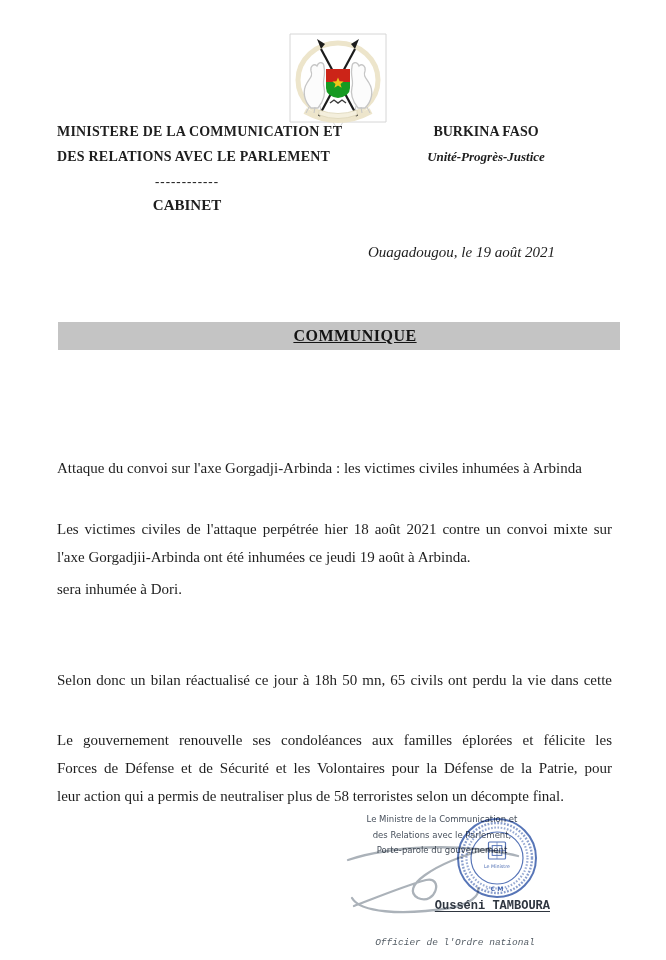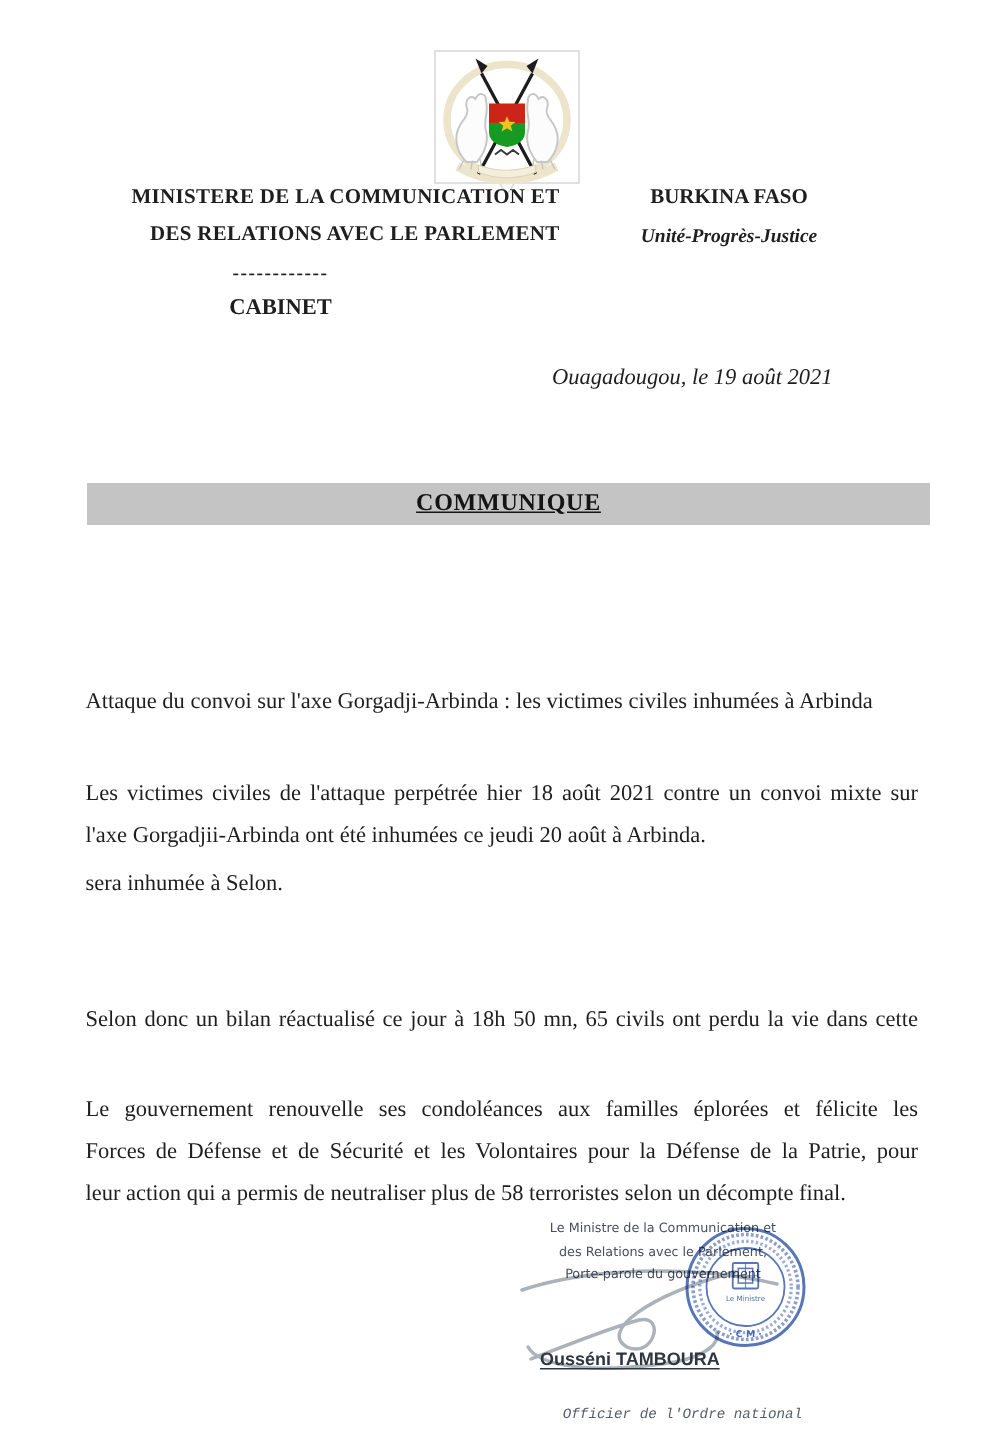--- a/index.html
+++ b/index.html
@@ -5,44 +5,44 @@
   html,body { margin:0; padding:0; background:#ffffff; }
   .page {
     position:relative; width:666px; height:960px; margin:0 auto;
     background:#ffffff; overflow:hidden;
     font-family:"Liberation Serif","DejaVu Serif",serif;
     color:#1e1e1e;
   }
   .abs { position:absolute; }
 
   
-  .min-line { left:57px; width:316px; font-size:14px; font-weight:bold; letter-spacing:.2px;text-align:right; }
+  .min-line { left:57px; width:316px; font-size:14px; font-weight:bold; letter-spacing:.2px; }
   .center-sub { left:57px; width:260px; text-align:center; font-weight:bold; }
   .country { left:400px; width:172px; text-align:center; font-weight:bold; font-size:14px; }
   .motto { left:400px; width:172px; text-align:center; font-weight:bold; font-style:italic; font-size:13px; }
   .dateline { left:368px; width:212px; font-size:15px;font-style:italic; }
 
   
   .bar { left:58px; top:322px; width:562px; height:28px; background:#c4c4c4; }
   .bar-text {
     width:100%; text-align:center; line-height:28px; font-size:16px; font-weight:bold;
-    text-decoration:underline; letter-spacing:.5px; color:#141414;
+    text-decoration:underline; letter-spacing:.5px; color:#141414;padding-left:16px;
   }
 
   
   .para { left:57px; width:555px; font-size:15px; line-height:28px; color:#1e1e1e;margin-top:32px; }
   .para .tline { text-align:justify; text-align-last:justify; white-space:nowrap; }
   .para .tline.tlast { text-align-last:left; }
 
   
   .sig-lines { left:352px; width:180px; top:812px; font-family:"DejaVu Sans","Liberation Sans",sans-serif;
     font-size:8.5px; line-height:15.5px; text-align:center; color:#47505c; }
   .sig-lines .tline { text-align:center; white-space:nowrap; }
-  .sig-name { left:360px; width:190px; top:899px; font-family:Liberation Sans, sans-serif;
-    font-size:12px; font-weight:bold; text-align:left; color:#2f3640;
+  .sig-name { left:360px; width:190px; top:899px; font-family:Liberation Mono, monospace;
+    font-size:12px; font-weight:bold; text-align:right; color:#2f3640;
     text-decoration:underline; text-underline-offset:2px; }
   .sig-title { left:360px; width:190px; top:914px; font-family:Liberation Mono, monospace;
     font-size:9.5px; font-style:italic; text-align:center; color:#555e66;margin-top:23px; }
 
   .stamp { left:455px; top:816px; width:84px; height:84px; mix-blend-mode:multiply; }
   .scribble { left:340px; top:836px; width:200px; height:80px; mix-blend-mode:multiply; }
   .coa { left:289px; top:33px; width:98px; height:99px; }
 </style>
 </head>
 <body>
@@ -88,24 +88,24 @@
 
   <div class="abs bar">
     <div class="bar-text">COMMUNIQUE</div>
   </div>
 
   <div class="abs para" style="top:422px">
       <div class="tline tlast">Attaque du convoi sur l'axe Gorgadji-Arbinda : les victimes civiles inhumées à Arbinda</div>
     </div>
   <div class="abs para" style="top:483px">
       <div class="tline">Les victimes civiles de l'attaque perpétrée hier 18 août 2021 contre un convoi mixte sur</div>
-      <div class="tline tlast">l'axe Gorgadjii-Arbinda ont été inhumées ce jeudi 20 août à Arbinda.</div>
+      <div class="tline tlast">l'axe Gorgadjii-Arbinda ont été inhumées ce jeudi 19 août à Arbinda.</div>
     </div>
   <div class="abs para" style="top:543px">
-      <div class="tline tlast">sera inhumée à Selon.</div>
+      <div class="tline tlast">sera inhumée à Dori.</div>
     </div>
   <div class="abs para" style="top:634px">
       <div class="tline">Selon donc un bilan réactualisé ce jour à 18h 50 mn, 65 civils ont perdu la vie dans cette</div>
     </div>
   <div class="abs para" style="top:694px">
       <div class="tline">Le gouvernement renouvelle ses condoléances aux familles éplorées et félicite les</div>
       <div class="tline">Forces de Défense et de Sécurité et les Volontaires pour la Défense de la Patrie, pour</div>
       <div class="tline tlast">leur action qui a permis de neutraliser plus de 58 terroristes selon un décompte final.</div>
     </div>
 

